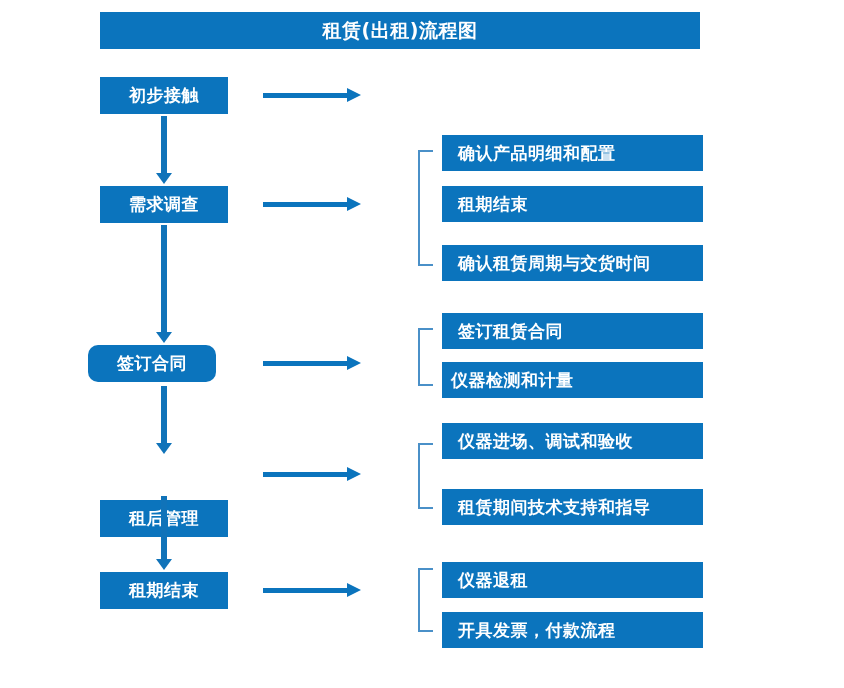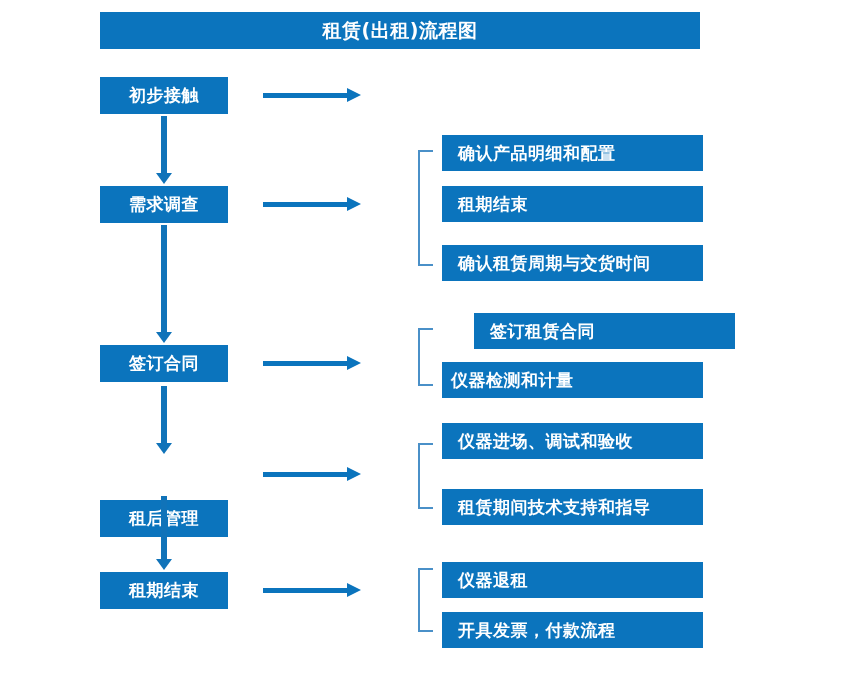--- a/index.html
+++ b/index.html
@@ -123,21 +123,21 @@
 <body>
 
 <div id="canvas">
 
   <div class="box title-bar">租赁(出租)流程图</div>
 
   <div class="box stage-box" style="left:100px; top:77px;">初步接触</div>
 
   <div class="box stage-box" style="left:100px; top:186px;">需求调查</div>
 
-  <div class="box stage-box" style="left:100px; top:345px;">签订合同</div>
+  <div class="box stage-box" style="left:88px; top:345px;border-radius:10px;">签订合同</div>
 
   <div class="box stage-box" style="left:100px; top:456px;margin-top:44px;">租后管理</div>
 
   <div class="box stage-box" style="left:100px; top:572px;">租期结束</div>
 
   <div class="v-arrow" style="left:156px; top:116px; height:68px;">
     <div class="shaft" style="height:57px;"></div>
     <div class="head" style="top:57px;"></div>
   </div>
 
@@ -189,21 +189,21 @@
 
   <div class="bracket" style="top:568px; height:64px;"></div>
 
 
   <div class="box detail-box" style="top:135px;">确认产品明细和配置</div>
 
   <div class="box detail-box" style="top:186px;">租期结束</div>
 
   <div class="box detail-box" style="top:245px;">确认租赁周期与交货时间</div>
 
-  <div class="box detail-box" style="top:313px;margin-left:32px;">签订租赁合同</div>
+  <div class="box detail-box" style="top:313px;">签订租赁合同</div>
 
   <div class="box detail-box" style="top:362px;padding-left:9px;">仪器检测和计量</div>
 
   <div class="box detail-box" style="top:423px;">仪器进场、调试和验收</div>
 
   <div class="box detail-box" style="top:489px;">租赁期间技术支持和指导</div>
 
   <div class="box detail-box" style="top:562px;">仪器退租</div>
 
   <div class="box detail-box" style="top:612px;">开具发票，付款流程</div>

